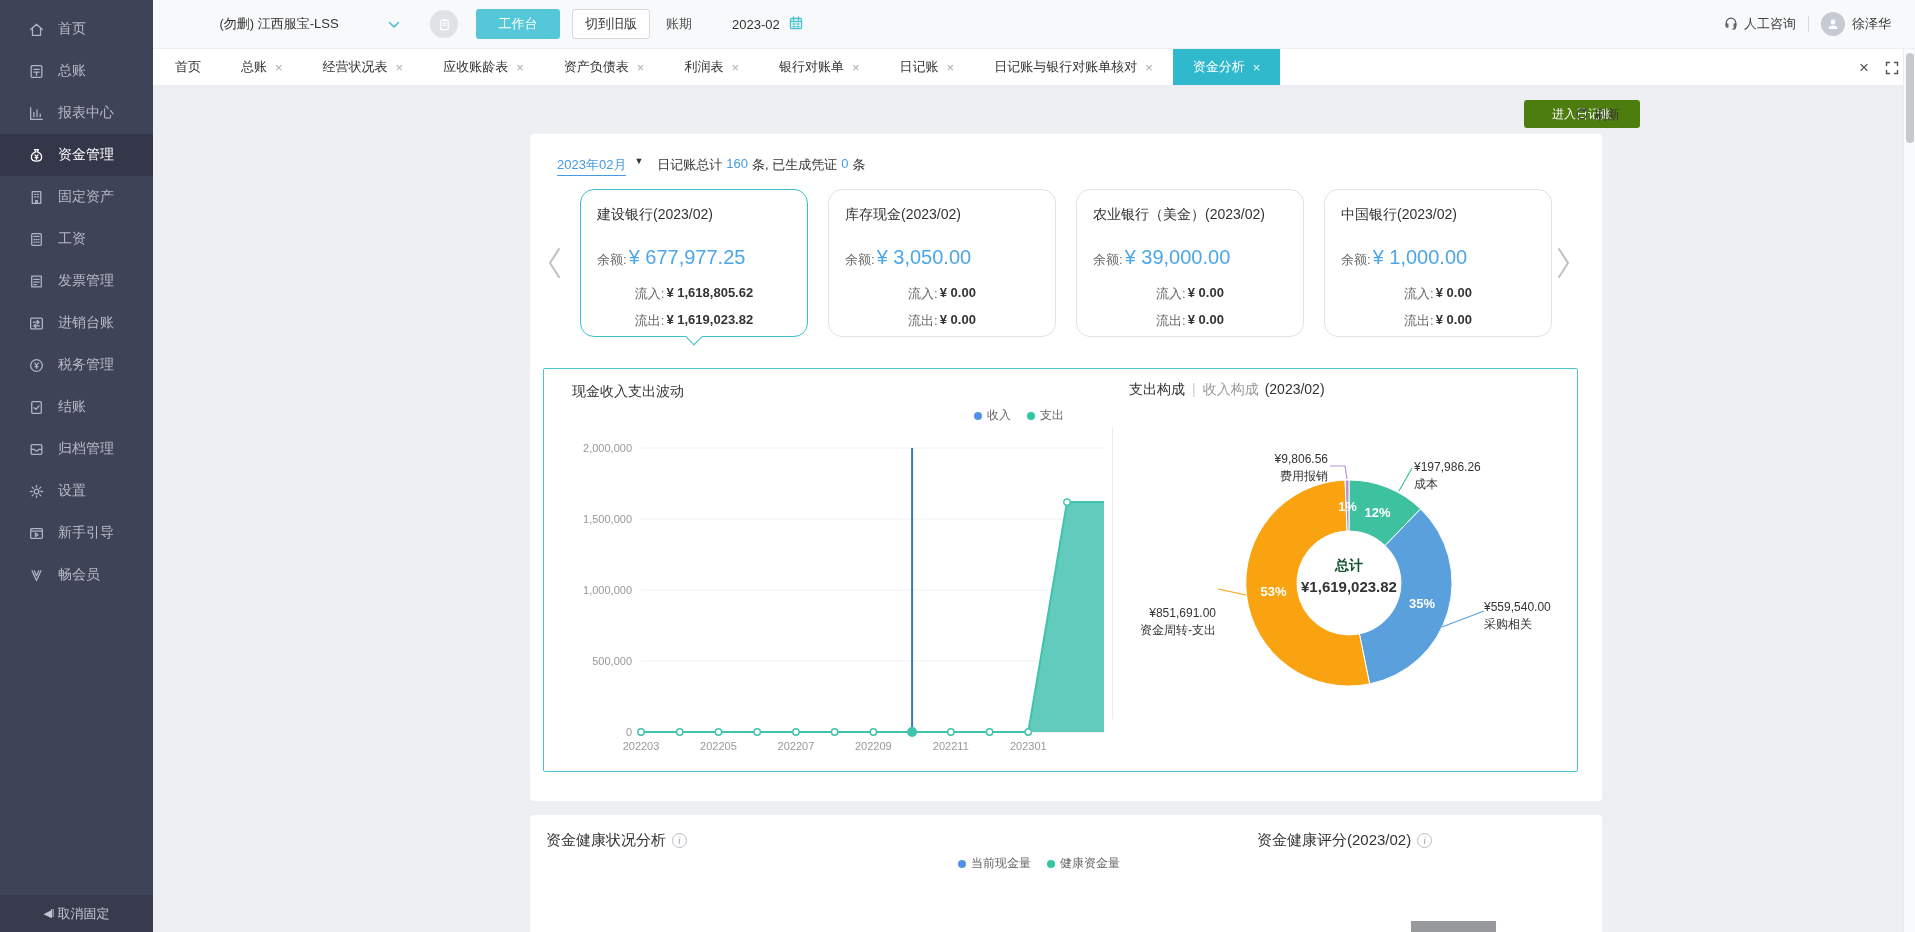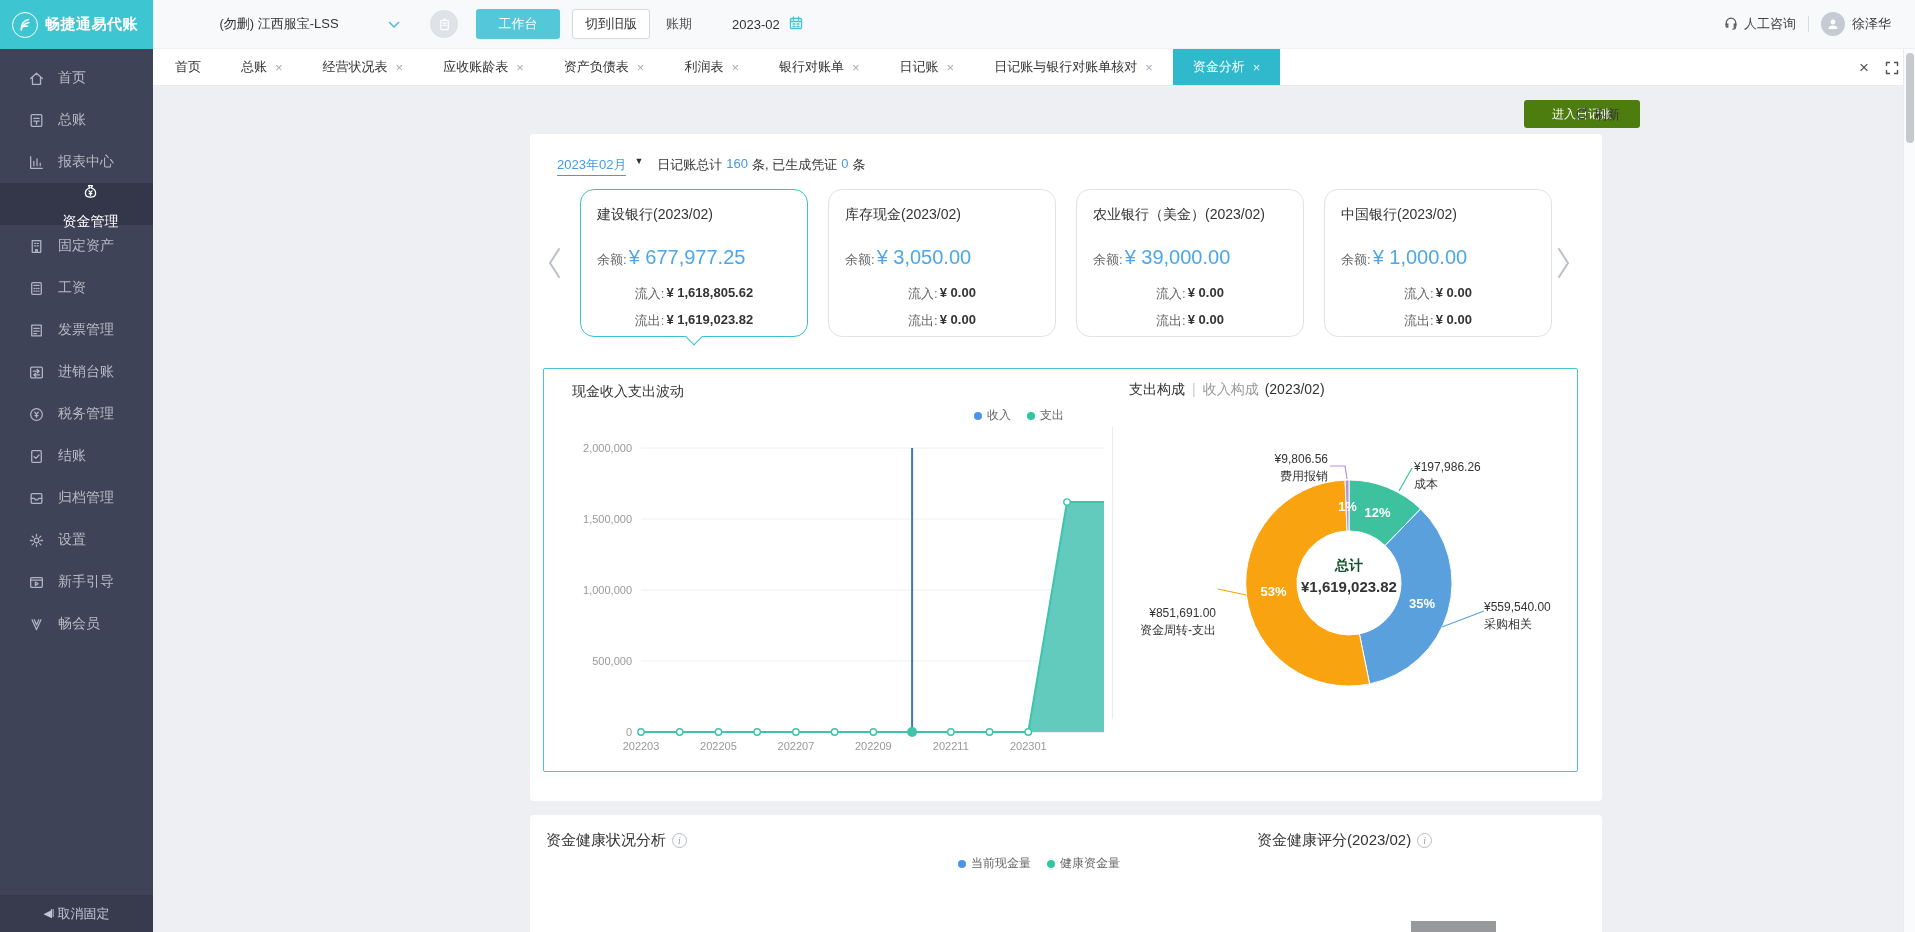--- a/index.html
+++ b/index.html
@@ -7,21 +7,21 @@
   body { font-family:"Liberation Sans","DejaVu Sans",sans-serif; font-size:13px; color:#333; background:#edeff3; position:relative; }
 
   
   .sidebar { position:absolute; left:0; top:0; width:153px; height:932px; background:#3f4357; z-index:5; }
   .logo { height:49px; background:#3dc5d2; display:flex; align-items:center; padding-left:12px; gap:7px; }
   .logo-icon { width:26px; height:26px; border:1.5px solid #fff; border-radius:50%; display:flex; align-items:center; justify-content:center; color:#fff; }
   .logo-text { color:#fff; font-size:15px; font-weight:bold; letter-spacing:.5px; }
   .menu { padding-top:8px; }
   .menu-item { height:42px; display:flex; align-items:center; padding-left:28px; gap:13px; color:#b6bac6; font-size:14px; cursor:pointer; }
   .menu-item .mi-icon { display:flex; color:#b0b5c3; }
-  .menu-item.active { background:#34374a; color:#fff;flex-direction:column; }
+  .menu-item.active { background:#34374a; color:#fff; }
   .menu-item.active .mi-icon { color:#fff; }
   .unpin { position:absolute; bottom:0; left:0; width:153px; height:37px; background:#383b4d; color:#c3c7d2; display:flex; align-items:center; justify-content:center; gap:5px; font-size:13px; cursor:pointer; }
   .unpin-ic { font-size:11px; letter-spacing:-2px; }
 
   
   .topbar { position:absolute; left:153px; top:0; right:0; height:49px; background:#f8f9fb; border-bottom:1px solid #eef0f2; display:flex; align-items:center; padding:0 24px 0 17px; z-index:4; }
   .acct-select { display:flex; align-items:center; width:230px; font-size:13px; color:#333; cursor:pointer; }
   .acct-select .txt { flex:1;text-align:center; }
   .circle-ic { width:28px; height:28px; border-radius:50%; background:#dfe2e7; display:flex; align-items:center; justify-content:center; margin-left:30px; cursor:pointer; }
   .btn-workbench { margin-left:18px; width:84px; height:30px; background:#54c8d8; color:#fff; border:none; border-radius:3px; font-size:13px; cursor:pointer; }
@@ -110,28 +110,20 @@
 
   .scrollbar { position:absolute; right:0; top:49px; bottom:0; width:12px; background:#fafbfc; border-left:1px solid #ececef; z-index:6; }
   .scroll-thumb { position:absolute; left:2px; top:4px; width:8px; height:90px; background:#c6cacf; border-radius:4px; cursor:pointer; }
 </style>
 </head>
 <body>
 
 <div class="app">
 
   <aside class="sidebar">
-    <div class="logo">
-      <span class="logo-icon">
-        <svg width="16" height="16" viewBox="0 0 16 16" fill="none" stroke="#fff" stroke-width="1.4" stroke-linecap="round">
-            <path d="M11.5 2.5 C6 4 4 8 4.2 13.2 M4.2 13.2 C5 9 7.5 6.5 12 5.5 M6 9.5 L10.5 9"></path>
-          </svg>
-      </span>
-      <span class="logo-text">畅捷通易代账</span>
-    </div>
     <nav class="menu" id="sideMenu">
         <div class="menu-item">
           <span class="mi-icon">
             <svg width="17" height="17" viewBox="0 0 16 16" fill="none" stroke="currentColor" stroke-width="1.2" stroke-linecap="round" stroke-linejoin="round">
               <path d="M2.5 8 L8 3 L13.5 8"></path>
               <path d="M4.2 6.8 V13.5 H11.8 V6.8"></path>
             </svg>
           </span>
           <span>首页</span>
         </div>

